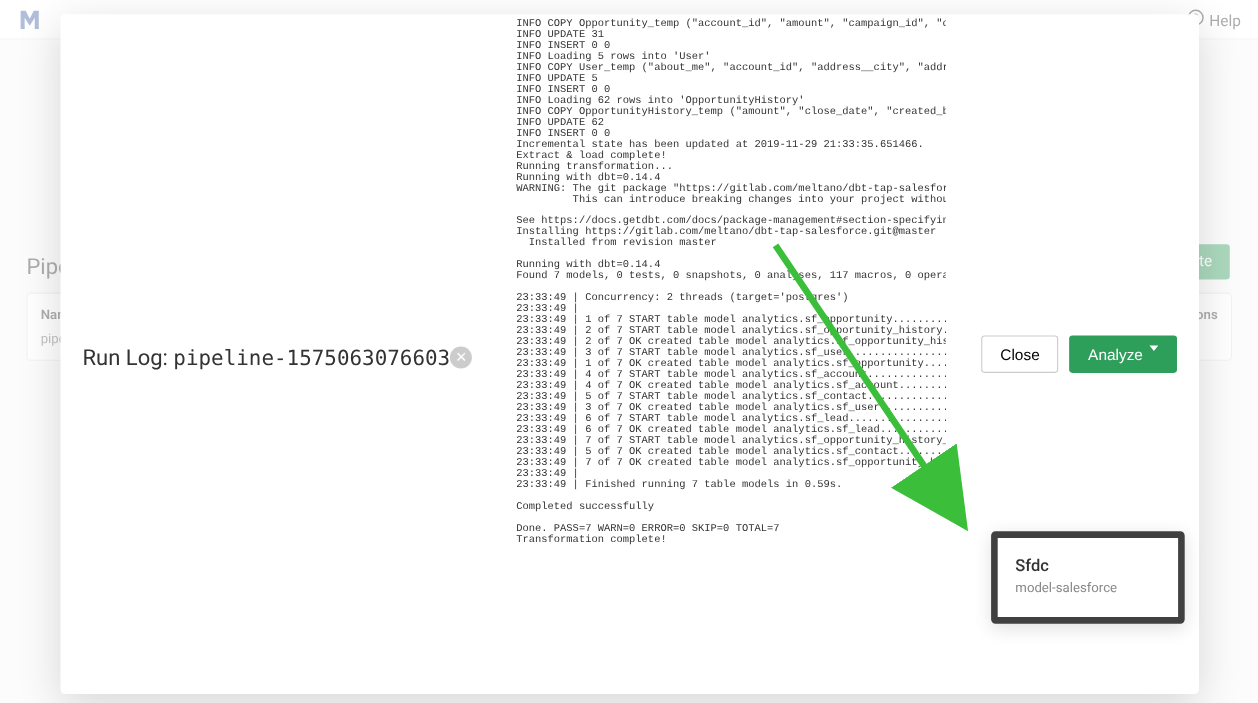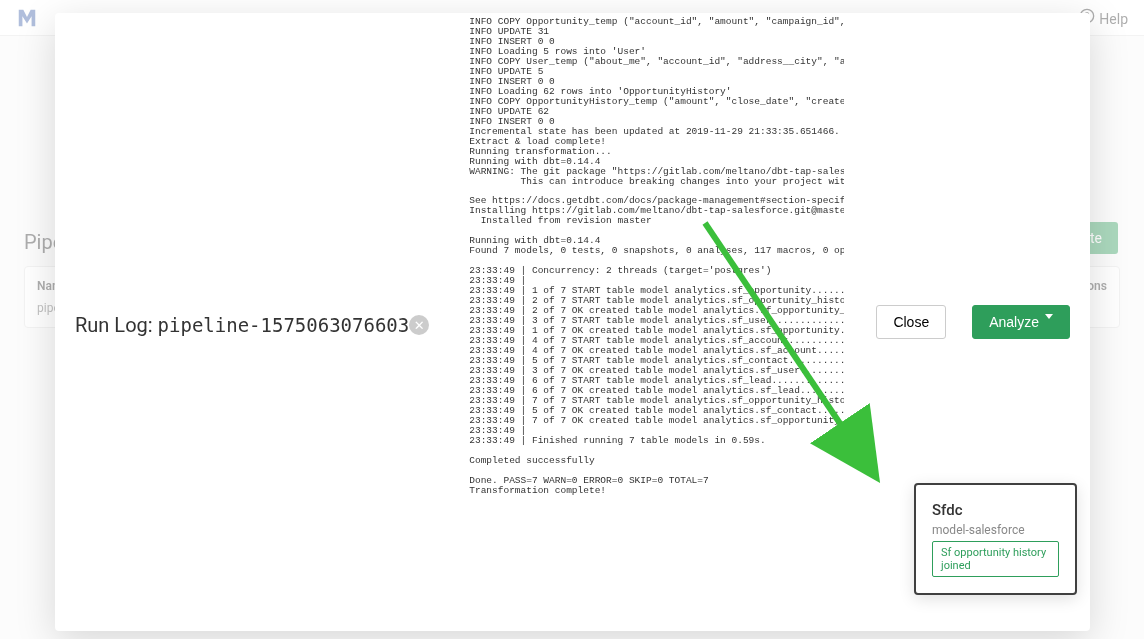--- a/index.html
+++ b/index.html
@@ -105,21 +105,21 @@
       font-size: 9.5px;
       line-height: 1.05;
       color: #333;
       white-space: pre;
       padding: 4px 8px;
     }
     .modal-footer {
       padding: 12px 20px;
       display: flex;
       justify-content: flex-end;
-      gap: 26px;
+      gap: 10px;
       align-items: center;
     }
     .btn {
       padding: 8px 16px;
       border-radius: 3px;
       font-size: 14px;
       cursor: pointer;
       border: 1px solid #ccc;
       background: #fff;
     }
@@ -133,23 +133,23 @@
     .caret {
       width: 0; height: 0;
       border-left: 4px solid transparent;
       border-right: 4px solid transparent;
       border-top: 5px solid #fff;
     }
     .popover {
       position: absolute;
       right: 67px;
       top: 483px;
-      width: 163px;
-      background: #fff;
-      border: 2px solid #404040;
+      width: 176px;
+      background: #fff;
+      border: 6px solid #404040;
       border-radius: 4px;
       box-shadow: 0 4px 16px rgba(0,0,0,0.12);
       padding: 16px;
     }
     .popover-title {
       font-size: 15px;
       font-weight: 500;
       color: #333;
       margin-bottom: 4px;
     }
@@ -278,21 +278,20 @@
     <button class="btn btn-primary">
       <span>Analyze</span>
       <span class="caret"></span>
     </button>
   </div>
 </div>
 
 <div class="popover">
   <div class="popover-title">Sfdc</div>
   <div class="popover-sub">model-salesforce</div>
-  <span class="popover-tag">Sf opportunity history joined</span>
 </div>
 
 <svg class="arrow" width="200" height="280">
   <defs>
     <marker id="ah" markerWidth="12" markerHeight="12" refX="9" refY="6" orient="auto">
       <path d="M0,0 L12,6 L0,12 Z" fill="#3bbf3b"></path>
     </marker>
   </defs>
   <line x1="5" y1="5" x2="170" y2="250" stroke="#3bbf3b" stroke-width="6" marker-end="url(#ah)"></line>
 </svg>

